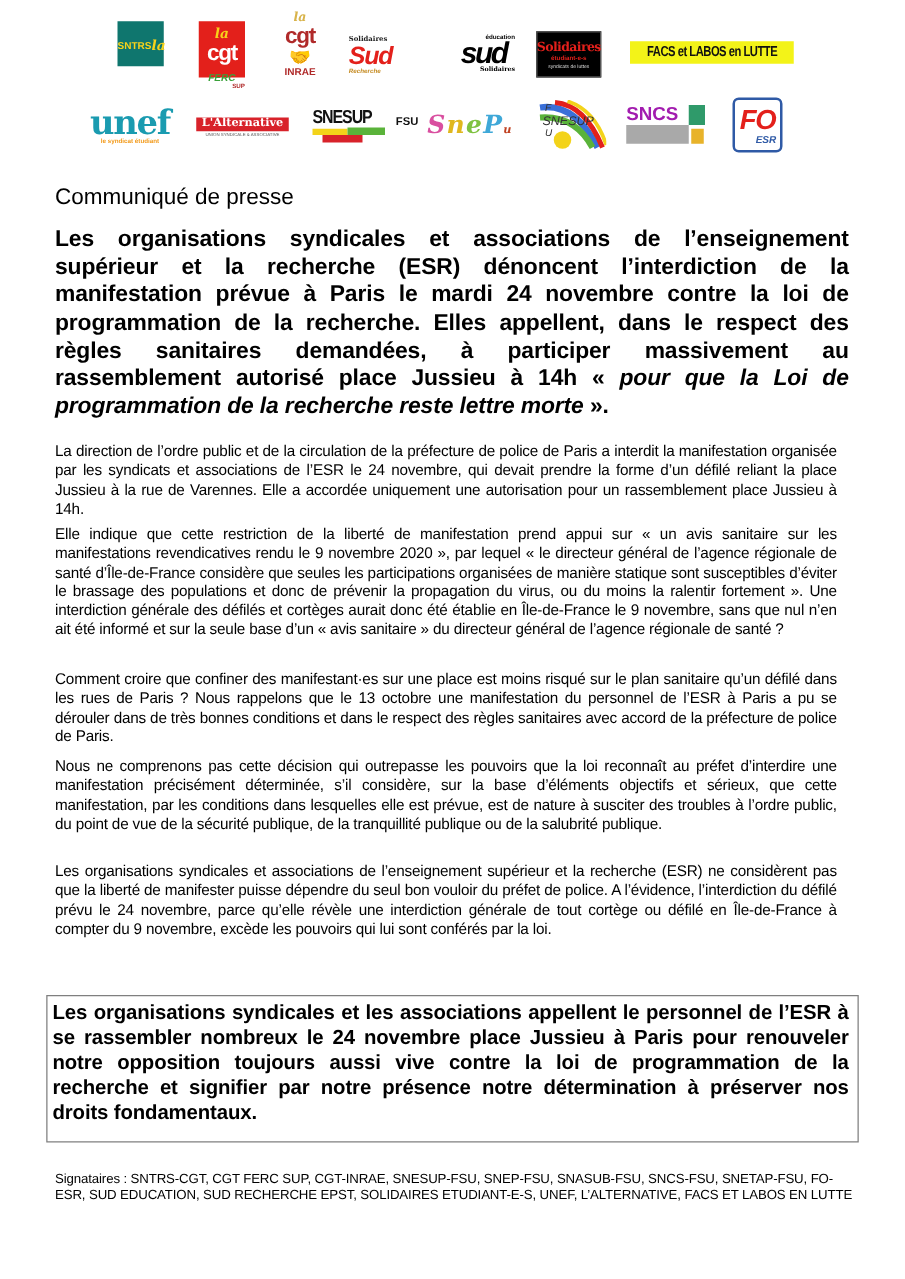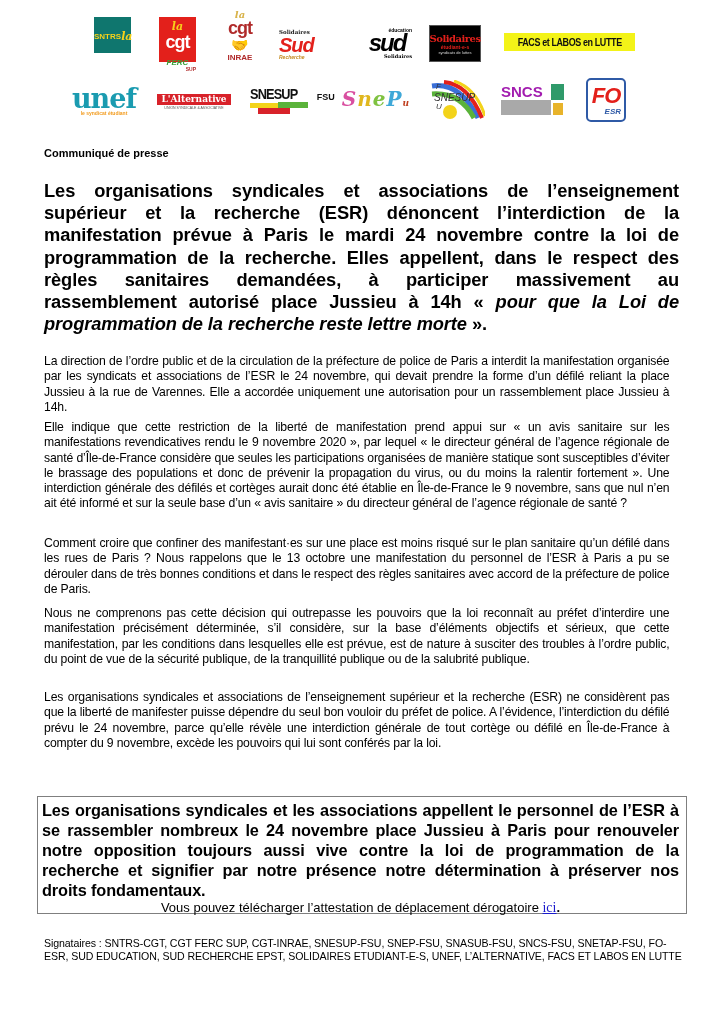--- a/index.html
+++ b/index.html
@@ -1,19 +1,19 @@
 <!DOCTYPE html>
 <html><head>
 <meta charset="utf-8">
 <style>
   html, body { margin: 0; padding: 0; background: #ffffff; }
   body { width: 724px; height: 1023px; position: relative; overflow: hidden; font-family: "Liberation Sans", sans-serif; color: #000; }
   .logo { position: absolute; display: flex; align-items: center; justify-content: center; font-family: "Liberation Sans", sans-serif; font-weight: bold; }
   .para { position: absolute; left: 44px; width: 635px; font-size: 12.4px; line-height: 15.3px; text-align: justify; letter-spacing: -0.15px; margin: 0; transform: scaleX(0.985); transform-origin: left top; }
-  .kicker { position: absolute; left: 44px; top: 147px; font-size: 11px; font-weight: bold; margin: 0; }
+  .kicker { position: absolute; left: 44px; top: 147px; font-size: 18px; font-weight: normal; margin: 0; }
   .headline { position: absolute; left: 44px; top: 180px; width: 635px; font-size: 18.3px; line-height: 22.2px; font-weight: bold; text-align: justify; margin: 0; letter-spacing: -0.1px; }
   .headline em { font-style: italic; }
   .callout { position: absolute; left: 37px; top: 796px; width: 650px; height: 118px; border: 1px solid #7f7f7f; box-sizing: border-box; padding: 3px 7px 0 4px; }
   .callout-text { font-size: 16.3px; line-height: 20px; font-weight: bold; text-align: justify; margin: 0; letter-spacing: -0.1px; }
   .callout-note { text-align: center; font-size: 13px; line-height: 16px; margin: 0; }
   .callout-note a { color: #1b1bcc; text-decoration: underline; font-family: "Liberation Serif", serif; font-size: 14px; }
   .callout-note .dot { font-weight: bold; }
   .signataires { position: absolute; left: 44px; top: 937px; width: 640px; font-size: 10.6px; line-height: 13px; margin: 0; letter-spacing: -0.1px; }
 </style>
 </head>
@@ -123,16 +123,15 @@
 <p class="headline"><span>Les organisations syndicales et associations de l’enseignement supérieur et la recherche (ESR) dénoncent l’interdiction de la manifestation prévue à Paris le mardi 24 novembre contre la loi de programmation de la recherche. Elles appellent, dans le respect des règles sanitaires demandées, à participer massivement au rassemblement autorisé place Jussieu à 14h « </span><em>pour que la Loi de programmation de la recherche reste lettre morte</em><span> ».</span></p>
 
 <p class="para" style="top:354px;">La direction de l’ordre public et de la circulation de la préfecture de police de Paris a interdit la manifestation organisée par les syndicats et associations de l’ESR le 24 novembre, qui devait prendre la forme d’un défilé reliant la place Jussieu à la rue de Varennes. Elle a accordée uniquement une autorisation pour un rassemblement place Jussieu à 14h.</p>
 <p class="para" style="top:420px;">Elle indique que cette restriction de la liberté de manifestation prend appui sur « un avis sanitaire sur les manifestations revendicatives rendu le 9 novembre 2020 », par lequel « le directeur général de l’agence régionale de santé d’Île-de-France considère que seules les participations organisées de manière statique sont susceptibles d’éviter le brassage des populations et donc de prévenir la propagation du virus, ou du moins la ralentir fortement ». Une interdiction générale des défilés et cortèges aurait donc été établie en Île-de-France le 9 novembre, sans que nul n’en ait été informé et sur la seule base d’un « avis sanitaire » du directeur général de l’agence régionale de santé ?</p>
 <p class="para" style="top:536px;">Comment croire que confiner des manifestant·es sur une place est moins risqué sur le plan sanitaire qu’un défilé dans les rues de Paris ? Nous rappelons que le 13 octobre une manifestation du personnel de l’ESR à Paris a pu se dérouler dans de très bonnes conditions et dans le respect des règles sanitaires avec accord de la préfecture de police de Paris.</p>
 <p class="para" style="top:606px;">Nous ne comprenons pas cette décision qui outrepasse les pouvoirs que la loi reconnaît au préfet d’interdire une manifestation précisément déterminée, s’il considère, sur la base d’éléments objectifs et sérieux, que cette manifestation, par les conditions dans lesquelles elle est prévue, est de nature à susciter des troubles à l’ordre public, du point de vue de la sécurité publique, de la tranquillité publique ou de la salubrité publique.</p>
 <p class="para" style="top:690px;">Les organisations syndicales et associations de l’enseignement supérieur et la recherche (ESR) ne considèrent pas que la liberté de manifester puisse dépendre du seul bon vouloir du préfet de police. A l’évidence, l’interdiction du défilé prévu le 24 novembre, parce qu’elle révèle une interdiction générale de tout cortège ou défilé en Île-de-France à compter du 9 novembre, excède les pouvoirs qui lui sont conférés par la loi.</p>
 
 <div class="callout">
   <p class="callout-text">Les organisations syndicales et les associations appellent le personnel de l’ESR à se rassembler nombreux le 24 novembre place Jussieu à Paris pour renouveler notre opposition toujours aussi vive contre la loi de programmation de la recherche et signifier par notre présence notre détermination à préserver nos droits fondamentaux.</p>
-  <p class="callout-note"><span>Vous pouvez télécharger l’attestation de déplacement dérogatoire </span><a href="#">ici</a><span class="dot">.</span></p>
 </div>
 
 <p class="signataires">Signataires : SNTRS-CGT, CGT FERC SUP, CGT-INRAE, SNESUP-FSU, SNEP-FSU, SNASUB-FSU, SNCS-FSU, SNETAP-FSU, FO-ESR, SUD EDUCATION, SUD RECHERCHE EPST, SOLIDAIRES ETUDIANT-E-S, UNEF, L’ALTERNATIVE, FACS ET LABOS EN LUTTE</p>
 
 </body></html>

